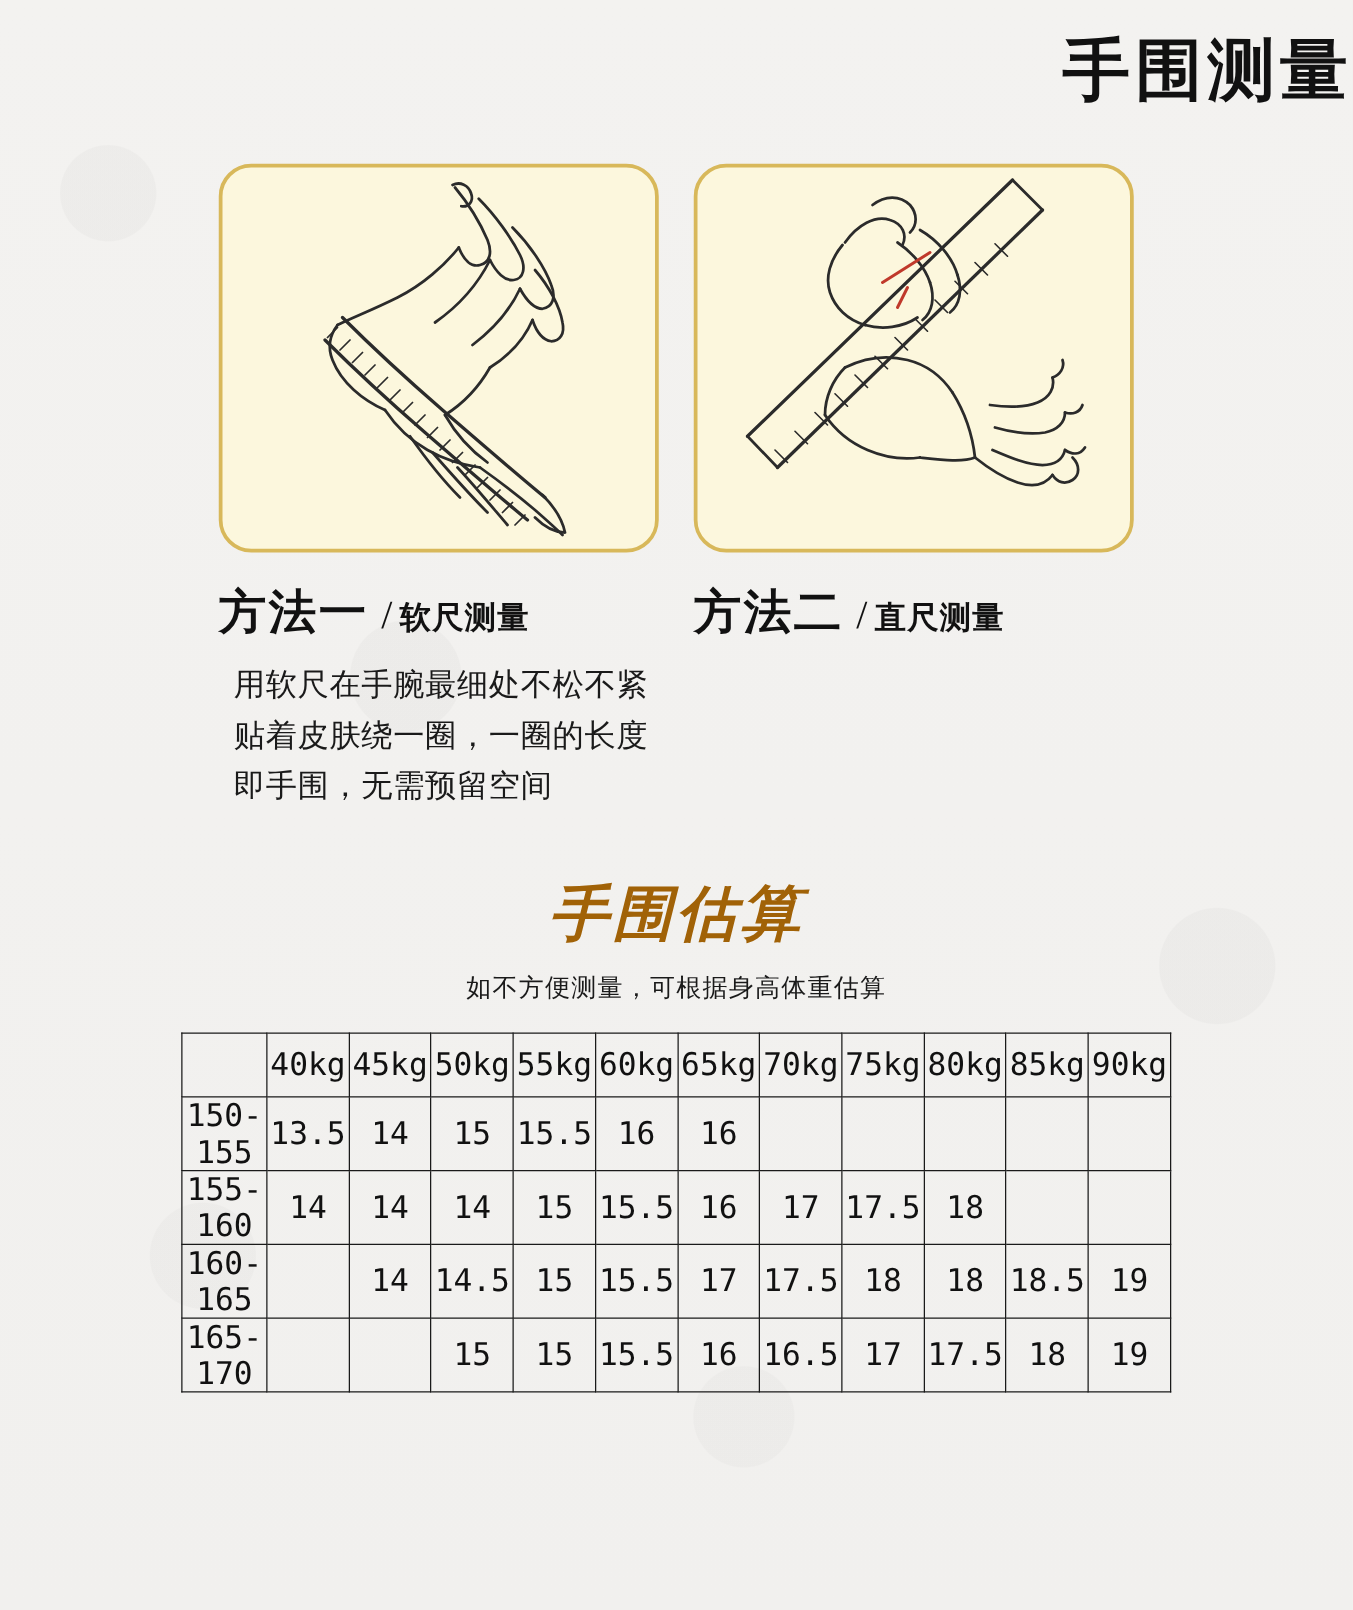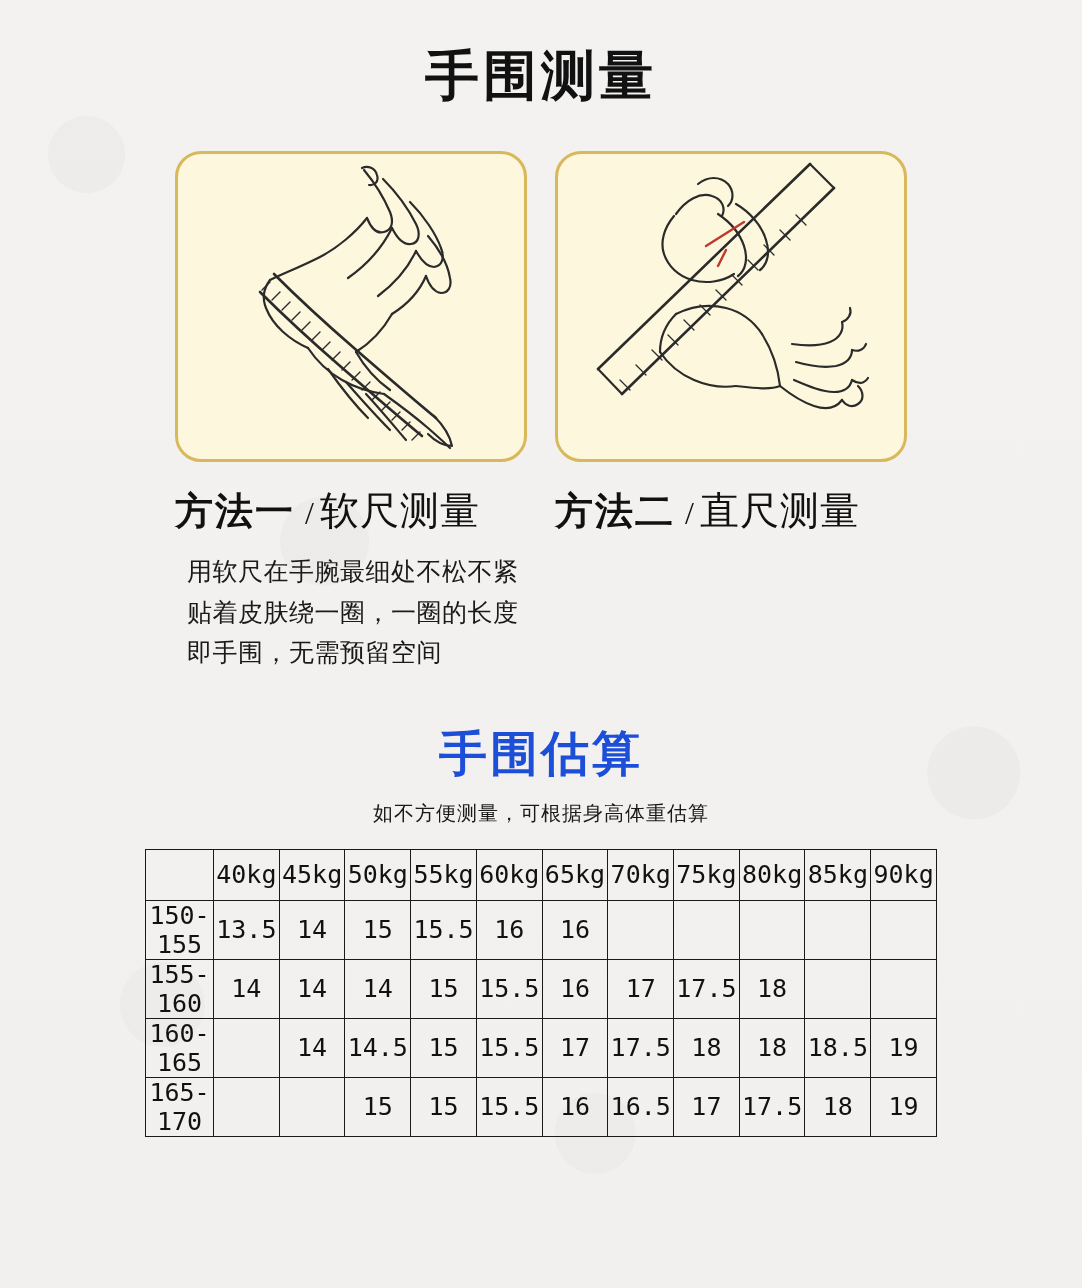--- a/index.html
+++ b/index.html
@@ -32,27 +32,27 @@
       radial-gradient(circle at 70% 18%, rgba(0,0,0,0.02) 0 40px, rgba(0,0,0,0) 41px),
       radial-gradient(circle at 90% 60%, rgba(0,0,0,0.022) 0 46px, rgba(0,0,0,0) 47px),
       radial-gradient(circle at 15% 78%, rgba(0,0,0,0.02) 0 42px, rgba(0,0,0,0) 43px),
       radial-gradient(circle at 55% 88%, rgba(0,0,0,0.018) 0 40px, rgba(0,0,0,0) 41px),
       linear-gradient(#f3f2f0, #f1f0ee);
     pointer-events: none;
   }
 
   .title-main {
     position: relative;
-    text-align: center;
+    text-align: right;
     font-family: "Liberation Serif", serif;
     font-weight: bold;
     font-size: 54px;
     letter-spacing: 4px;
     color: #111;
-    padding-top: 40px;
+    padding-top: 20px;
   }
 
   .cards {
     position: relative;
     display: flex;
     justify-content: center;
     gap: 28px;
     margin-top: 38px;
   }
   .card {
@@ -87,41 +87,43 @@
     font-size: 38px;
     letter-spacing: 2px;
     color: #111;
   }
   .method-sep {
     font-size: 32px;
     margin: 0 6px 0 10px;
     color: #111;
   }
   .method-sub {
-    font-size: 39px;
+    font-size: 25px;
     letter-spacing: 1px;
     color: #111;
+    font-weight: bold;
   }
   .method-desc {
     margin-top: 14px;
     font-size: 25px;
     line-height: 1.62;
     letter-spacing: 0.5px;
     color: #1a1a1a;
     margin-left: 12px;
   }
 
   .title-sub {
     position: relative;
     text-align: center;
     font-weight: bold;
     font-size: 48px;
     letter-spacing: 3px;
     margin-top: 48px;
-    color: #1d4ed8;
+    color: #a16207;
+    font-style: italic;
   }
   .note {
     position: relative;
     text-align: center;
     font-size: 20px;
     letter-spacing: 1px;
     margin-top: 14px;
     color: #1a1a1a;
   }
 

